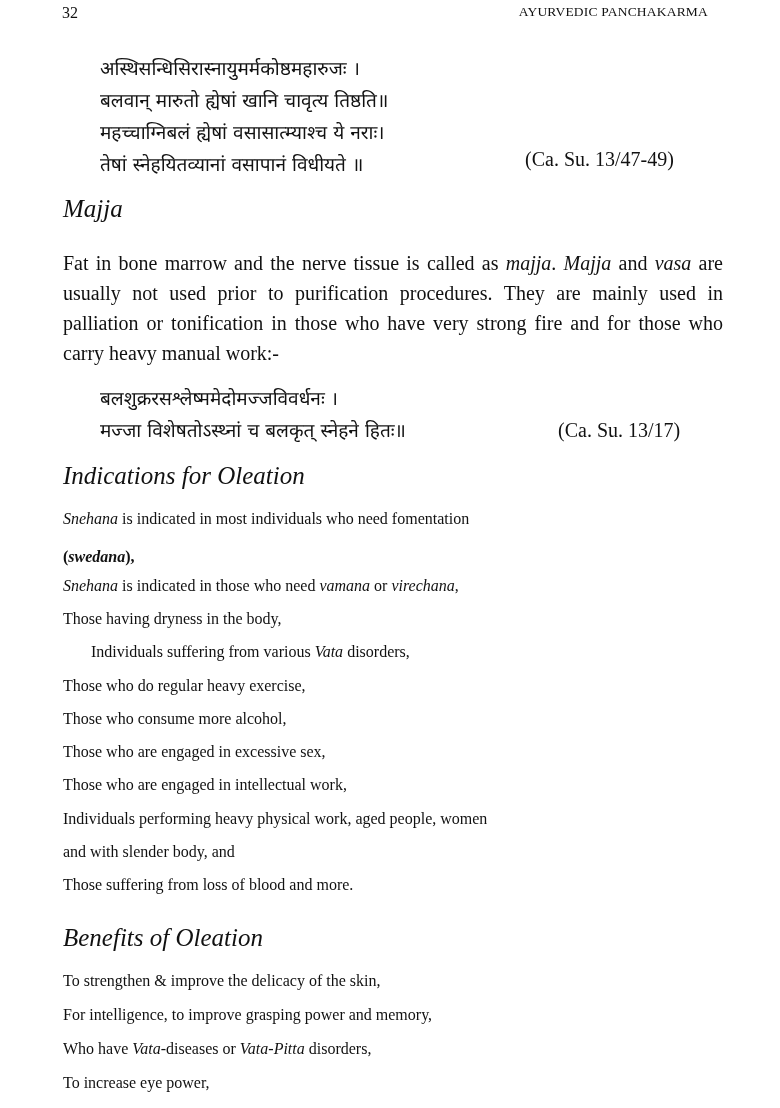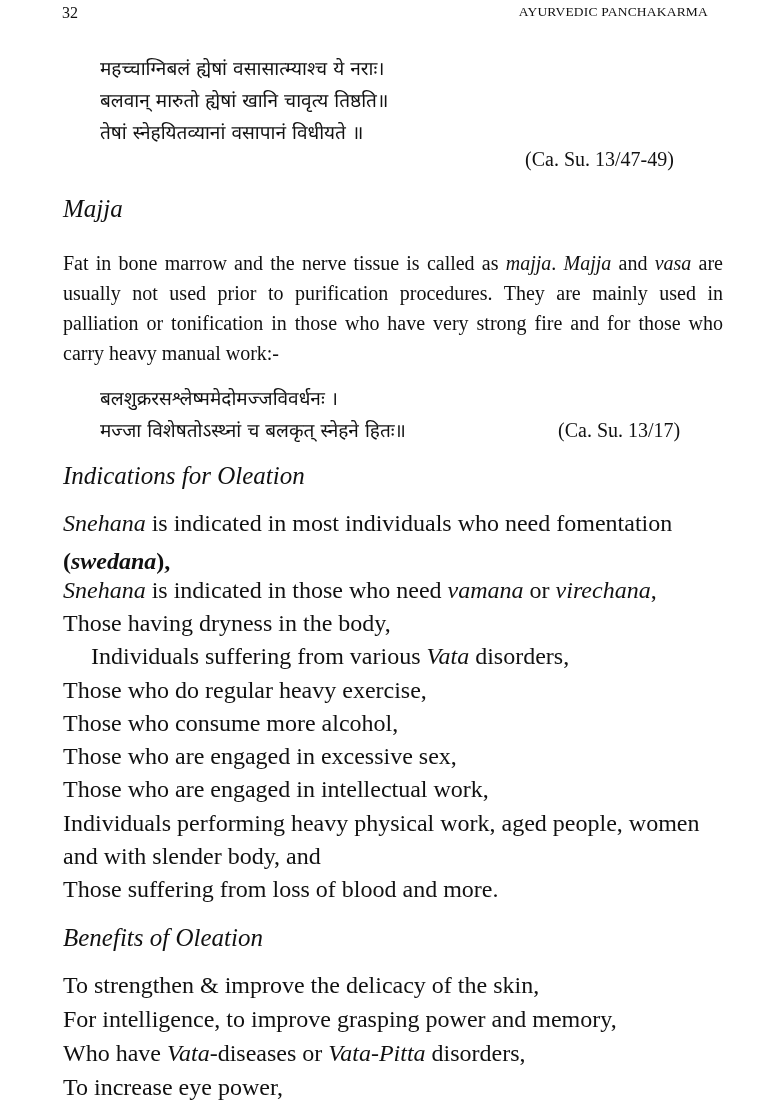--- a/index.html
+++ b/index.html
@@ -5,32 +5,33 @@
   html, body { margin: 0; padding: 0; background: #ffffff; }
   body { width: 780px; height: 1108px; position: relative; overflow: hidden;
          font-family: "Liberation Serif", "DejaVu Serif", serif; color: #111; }
   .page-num { position: absolute; left: 62px; top: 4px; font-size: 16px; }
   .running-head { position: absolute; right: 72px; top: 4px; font-size: 13.5px; letter-spacing: 0.2px; }
   .verse { position: absolute; left: 100px; font-family: "DejaVu Sans", sans-serif; font-size: 19px; white-space: nowrap; }
   .verse-line { height: 32px; line-height: 32px; }
   .cite { position: absolute; font-size: 20px; white-space: nowrap; }
   .heading { position: absolute; left: 63px; font-style: italic; font-size: 25px; }
   .para { position: absolute; left: 63px; width: 660px; font-size: 20px; line-height: 30px; text-align: justify; }
-  .line { position: absolute; left: 63px; font-size: 24px; white-space: nowrap; }
+  .line { position: absolute; left: 63px; font-size: 16px; white-space: nowrap; }
   i { font-style: italic; }
 </style>
 </head>
 <body>
 
 <div class="page-num">32</div>
 <div class="running-head">AYURVEDIC PANCHAKARMA</div>
 
 <div class="verse" style="top:52px;">
+  <div class="verse-line">अस्थिसन्धिसिरास्नायुमर्मकोष्ठमहारुजः       ।</div>
+  <div class="verse-line">बलवान् मारुतो ह्येषां खानि चावृत्य तिष्ठति॥</div>
   <div class="verse-line">महच्चाग्निबलं ह्येषां  वसासात्म्याश्च ये नराः।</div>
-  <div class="verse-line">बलवान् मारुतो ह्येषां खानि चावृत्य तिष्ठति॥</div>
   <div class="verse-line">तेषां  स्नेहयितव्यानां  वसापानं  विधीयते  ॥</div>
 </div>
 <div class="cite" style="left:525px; top:148px;">(Ca. Su. 13/47-49)</div>
 
 <div class="heading" style="top:195px;">Majja</div>
 <div class="para" style="top:248px;"><span>Fat in bone marrow and the nerve tissue is called as </span><i>majja</i><span>. </span><i>Majja</i><span> and </span><i>vasa</i><span> are usually not used prior to purification procedures. They are mainly used in palliation or tonification in those who have very strong fire and for those who carry heavy manual work:-</span></div>
 
 <div class="verse" style="top:382px;">
   <div class="verse-line">बलशुक्ररसश्लेष्ममेदोमज्जविवर्धनः       ।</div>
   <div class="verse-line">मज्जा विशेषतोऽस्थ्नां च बलकृत् स्नेहने हितः॥</div>

